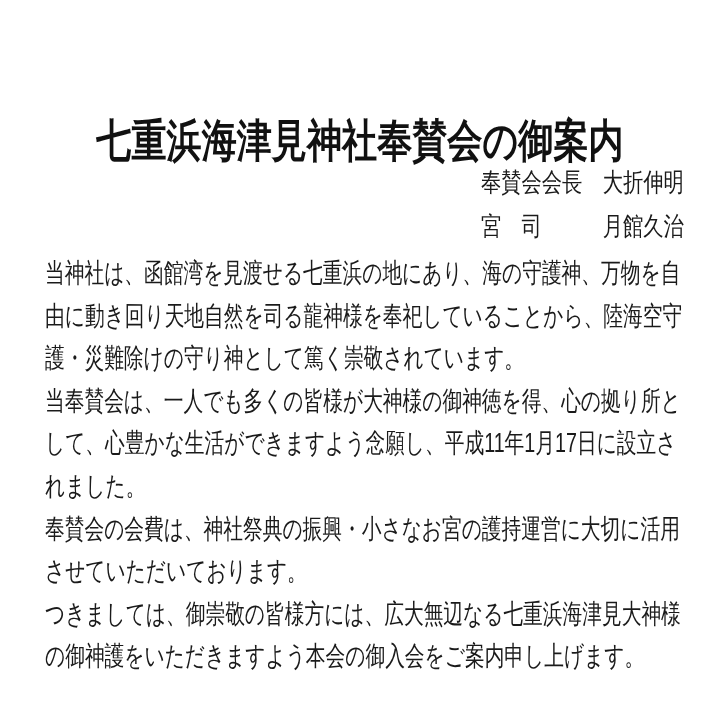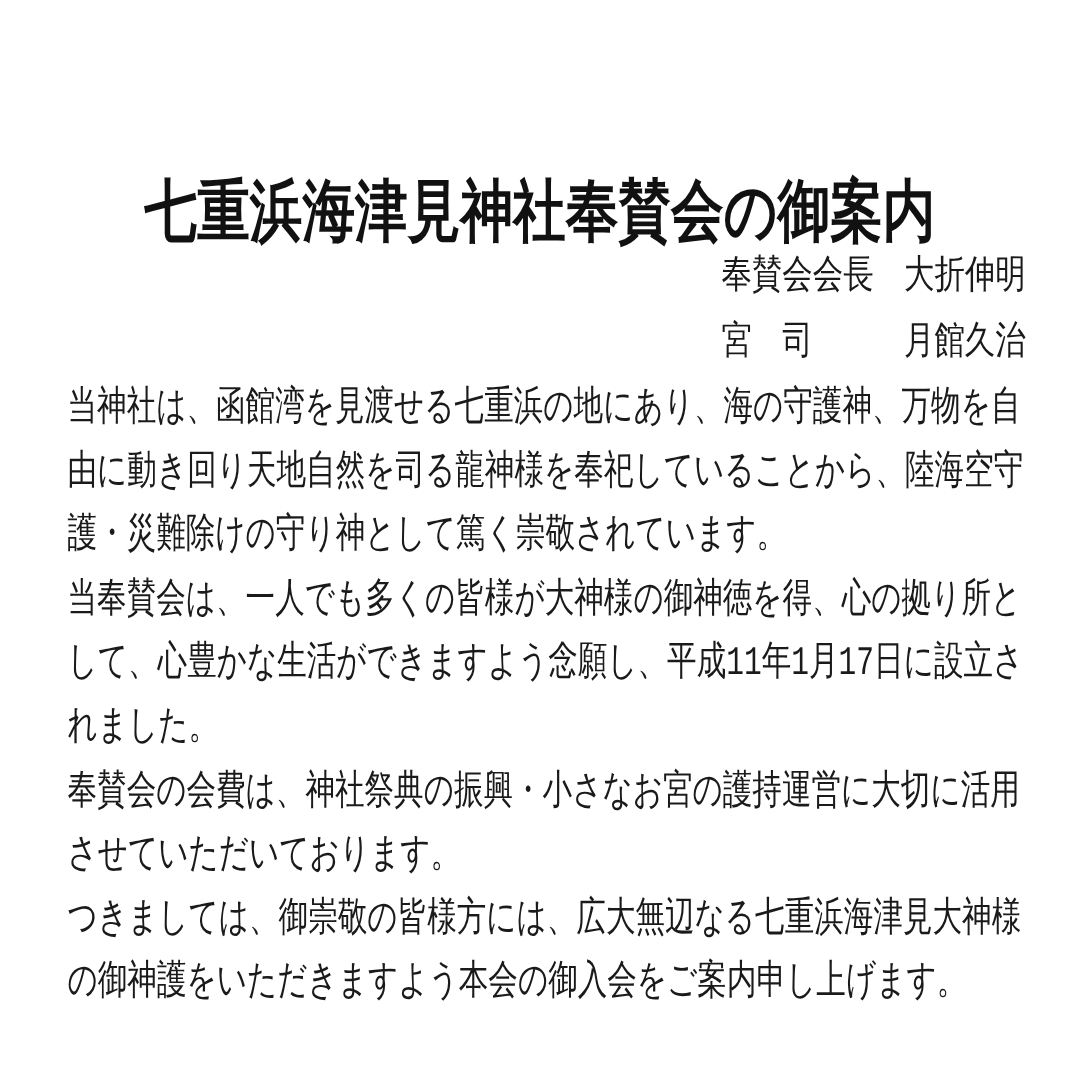--- a/index.html
+++ b/index.html
@@ -50,21 +50,20 @@
   }
   .official-name {
     display: inline-block;
     vertical-align: top;
   }
   .doc-body {
     position: absolute;
     left: 45px;
     top: 252px;
     width: 660px;
-    font-family: Liberation Mono, monospace;
   }
   .body-line {
     font-size: 27px;
     line-height: 42.6px;
     white-space: nowrap;
     transform: scaleX(0.73);
     transform-origin: left center;
   }
 </style>
 </head>

